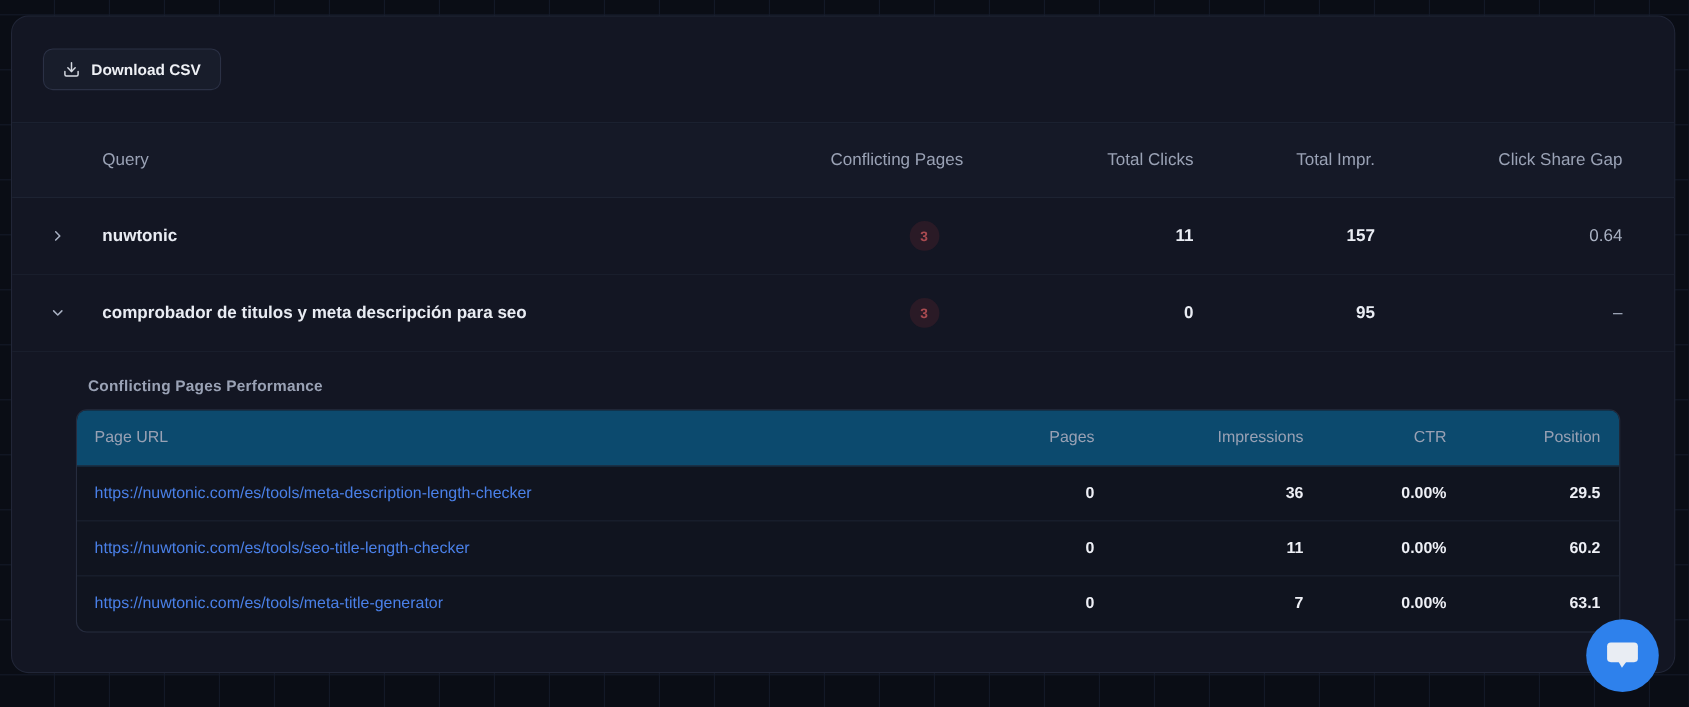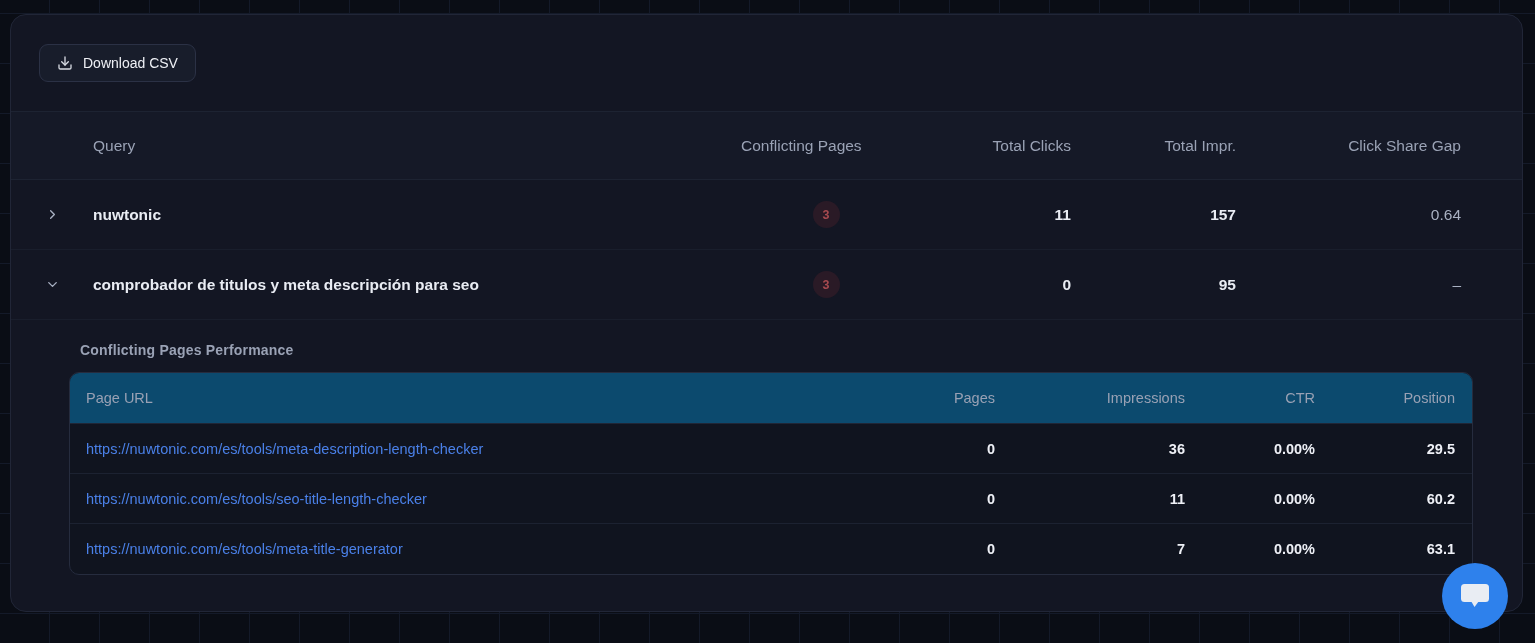--- a/index.html
+++ b/index.html
@@ -32,28 +32,28 @@
     border-bottom: 1px solid #1d2332;
   }
   .title-group { display: flex; align-items: baseline; gap: 14px; }
   .title { font-size: 19px; font-weight: 700; color: #f2f4f8; letter-spacing: .2px; }
   .subtitle { font-size: 15px; color: #8d95a8; }
 
   .btn-download {
     display: flex; align-items: center; gap: 10px;
     background: #181d2b; border: 1px solid #2b3145; border-radius: 9px;
     color: #eef0f5; font-family: inherit;
-    font-size: 14px; font-weight: 400; padding: 10px 17px; cursor: pointer;
+    font-size: 14px; font-weight: 700; padding: 10px 17px; cursor: pointer;
   }
   .btn-download svg { stroke: #d6dae2; }
 
   .row-grid {
     display: grid;
     grid-template-columns: 82px 1fr 170px 160px 165px 225px;
-    padding-right: 61px;
+    padding-right: 47px;
     align-items: center;
   }
   .thead {
     height: 68px; background: #151927;
     border-bottom: 1px solid #1d2332;
     color: #9aa2b5; font-size: 15.5px; font-weight: 400;
   }
   .trow {
     height: 70px; border-bottom: 1px solid #191e2c;
     font-size: 15.5px; font-weight: 600; color: #e9ecf3; cursor: pointer;

